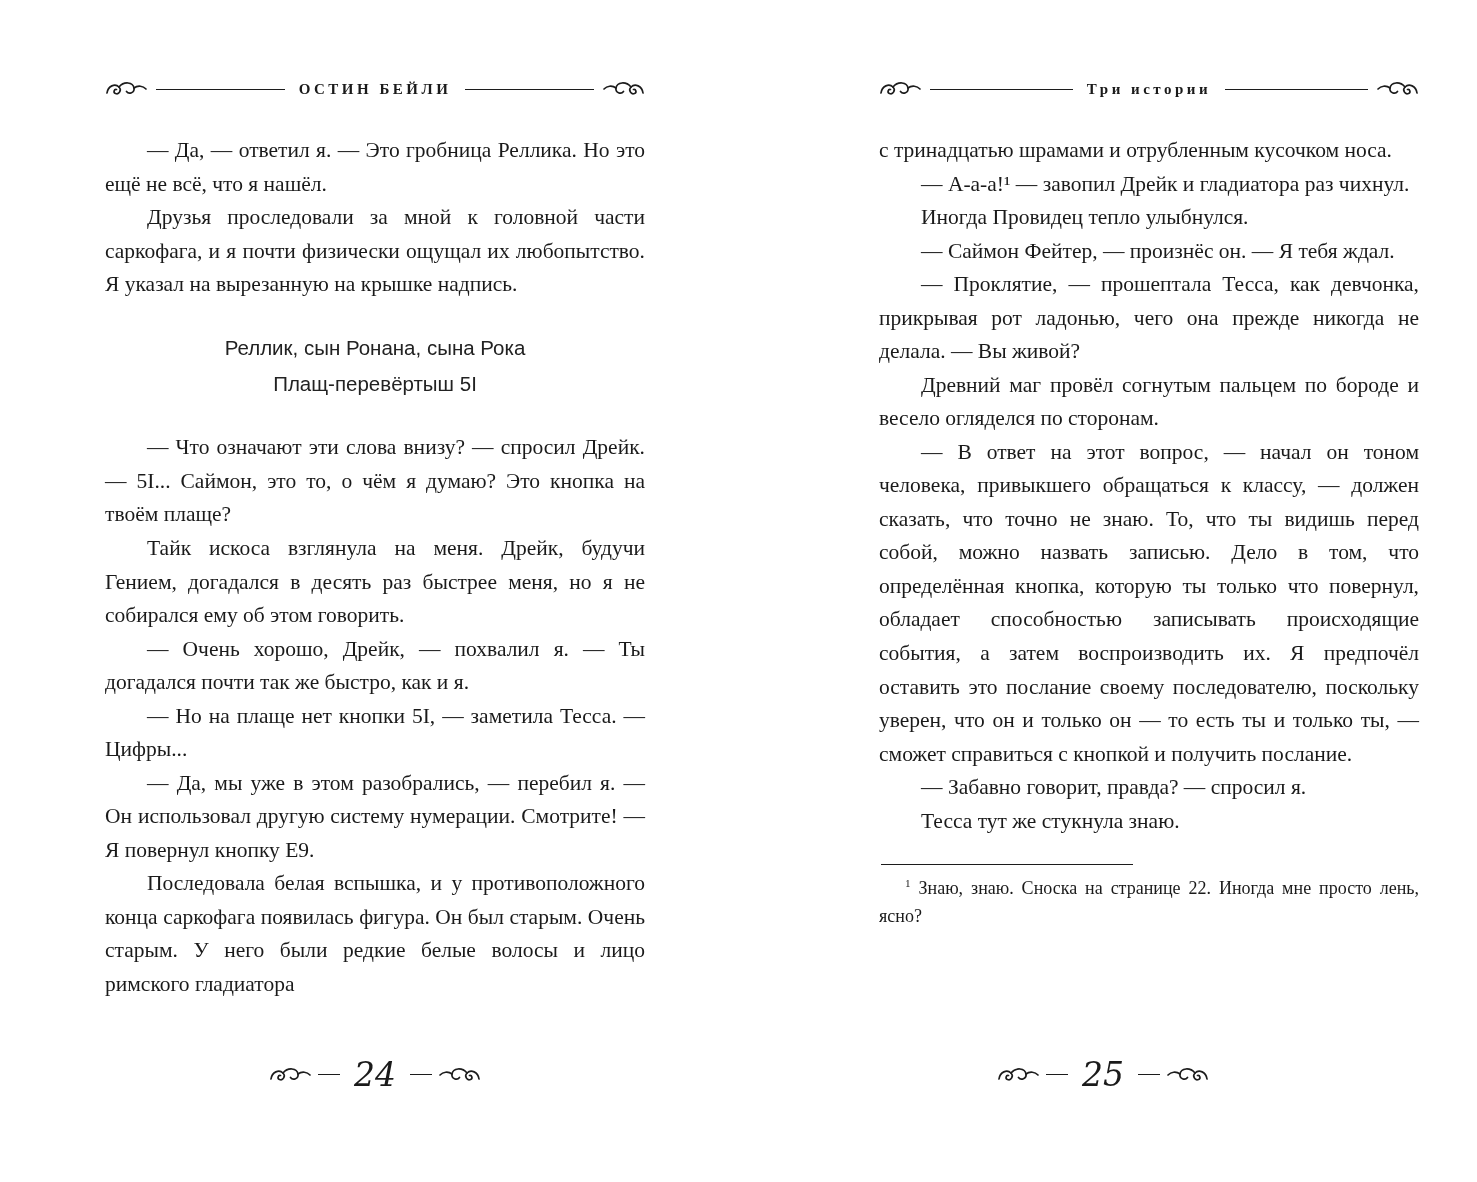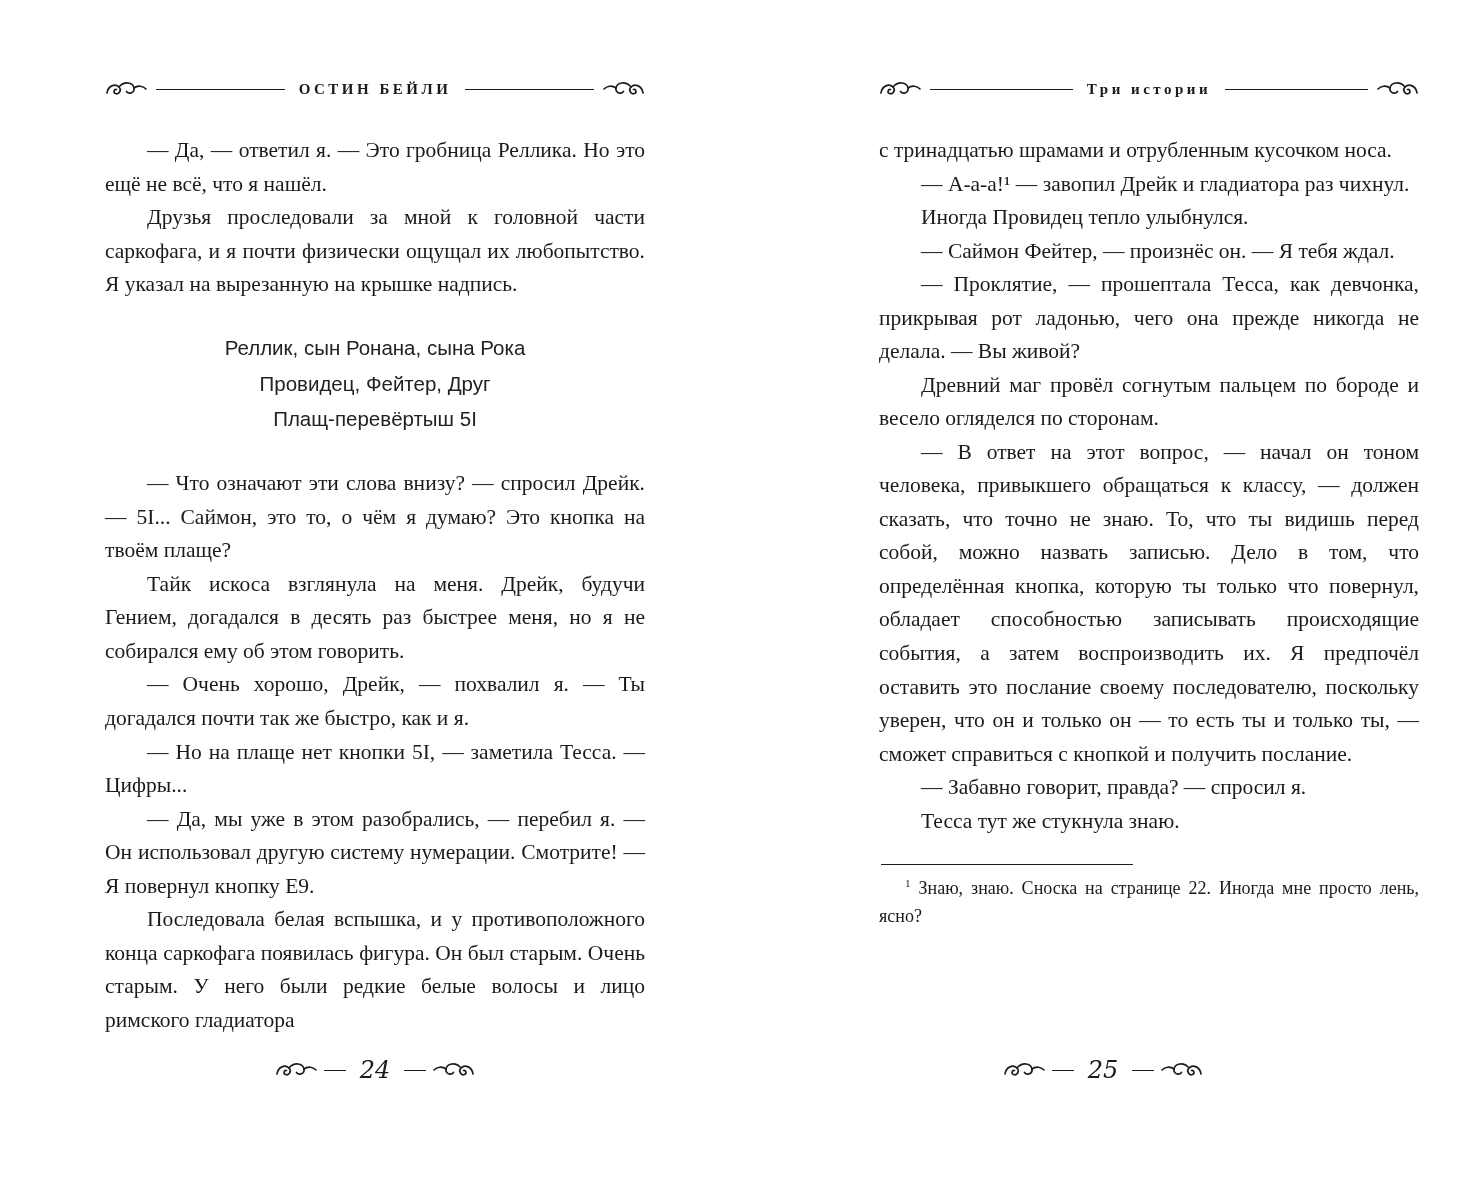--- a/index.html
+++ b/index.html
@@ -57,21 +57,21 @@
   
   .folio{
     position:absolute; top:1058px; width:540px;
     display:flex; align-items:center; justify-content:center; gap:6px;
   }
   .folio-left{ left:105px; }
   .folio-right{ left:833px; }
   .folio-rule{ width:22px; border-top:1.7px solid var(--orn,#1c1c1c); height:0; }
   .folio-num{
     font-family:"DejaVu Serif","Liberation Serif",serif;
-    font-style:italic; font-size:24px; line-height:1;
+    font-style:italic; font-size:33px; line-height:1;
     padding:0 8px; color:var(--text,#1a1a1a);
   }
 </style>
 </head>
 <body>
 
 <svg width="0" height="0" style="position:absolute" aria-hidden="true">
   <defs>
     <g id="flourish" fill="none" stroke="#1c1c1c" stroke-width="1.7" stroke-linecap="round">
       <path d="M2,13 C3,6 10,3 14,7 C17,10 14,15 10.5,13.5 C8,12.5 9,9 11.5,9.5"></path>
@@ -93,21 +93,20 @@
       <span class="rule"></span>
       <svg class="orn flip" width="43" height="18" viewBox="0 0 43 18">
           <use href="#flourish"></use>
         </svg>
     </header>
     <div class="body-text" id="left-body">
         <p class="para">— Да, — ответил я. — Это гробница Реллика. Но это ещё не всё, что я нашёл.</p>
         <p class="para">Друзья проследовали за мной к головной части саркофага, и я почти физически ощущал их любопытство. Я указал на вырезанную на крышке надпись.</p>
         <div class="inscription">
           <div>Реллик, сын Ронана, сына Рока</div>
-          <div>Провидец, Фейтер, Друг</div>
           <div>Плащ-перевёртыш 5I</div>
         </div>
         <p class="para">— Что означают эти слова внизу? — спросил Дрейк. — 5I... Саймон, это то, о чём я думаю? Это кнопка на твоём плаще?</p>
         <p class="para">Тайк искоса взглянула на меня. Дрейк, будучи Гением, догадался в десять раз быстрее меня, но я не собирался ему об этом говорить.</p>
         <p class="para">— Очень хорошо, Дрейк, — похвалил я. — Ты догадался почти так же быстро, как и я.</p>
         <p class="para">— Но на плаще нет кнопки 5I, — заметила Тесса. — Цифры...</p>
         <p class="para">— Да, мы уже в этом разобрались, — перебил я. — Он использовал другую систему нумерации. Смотрите! — Я повернул кнопку Е9.</p>
         <p class="para">Последовала белая вспышка, и у противоположного конца саркофага появилась фигура. Он был старым. Очень старым. У него были редкие белые волосы и лицо римского гладиатора</p>
       </div>
   </section>

